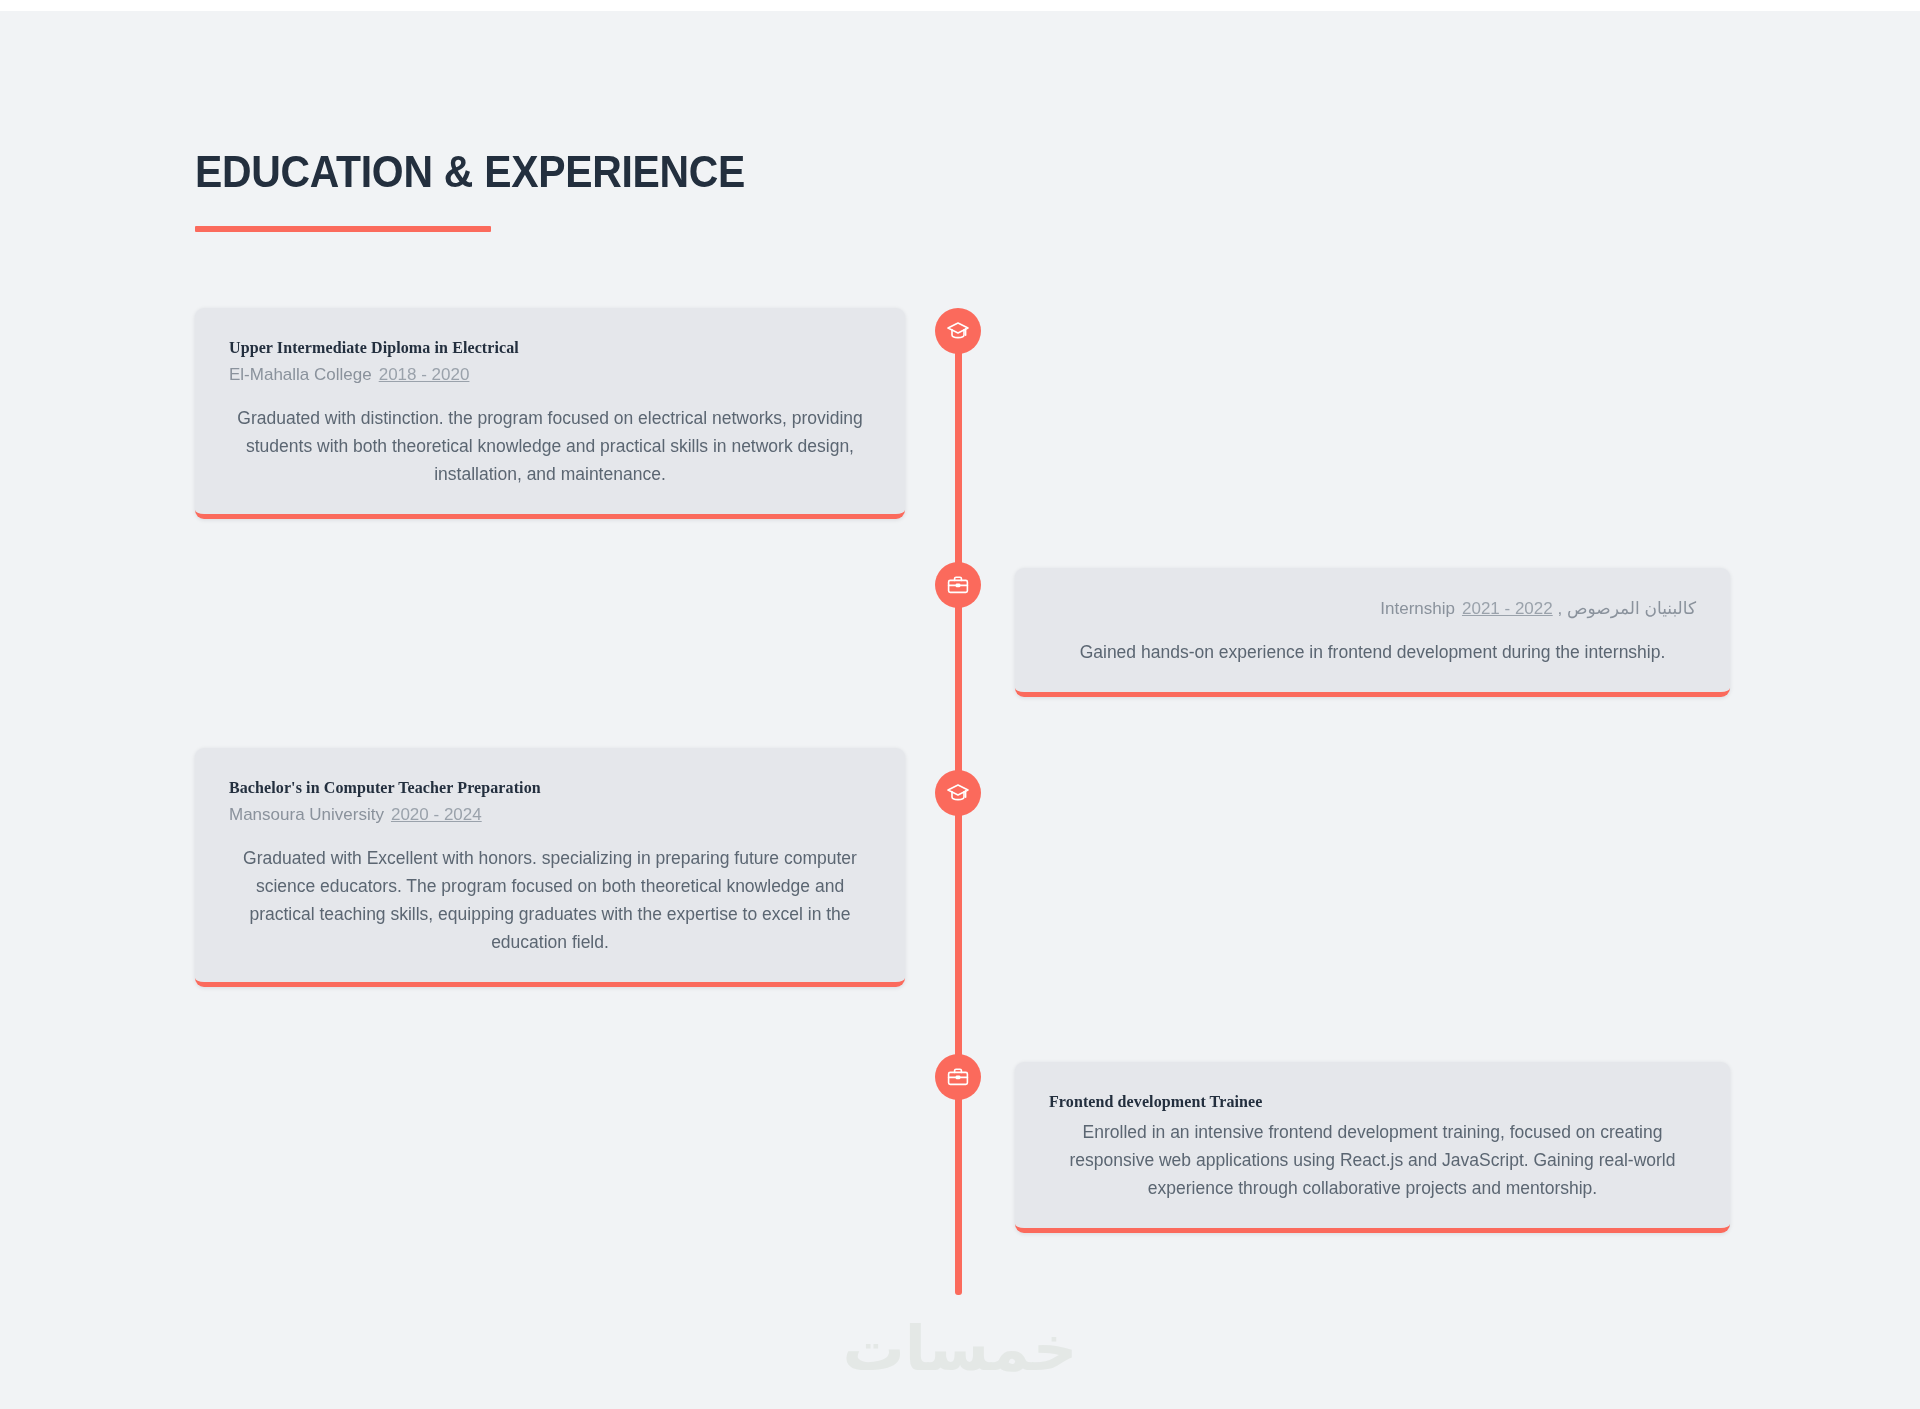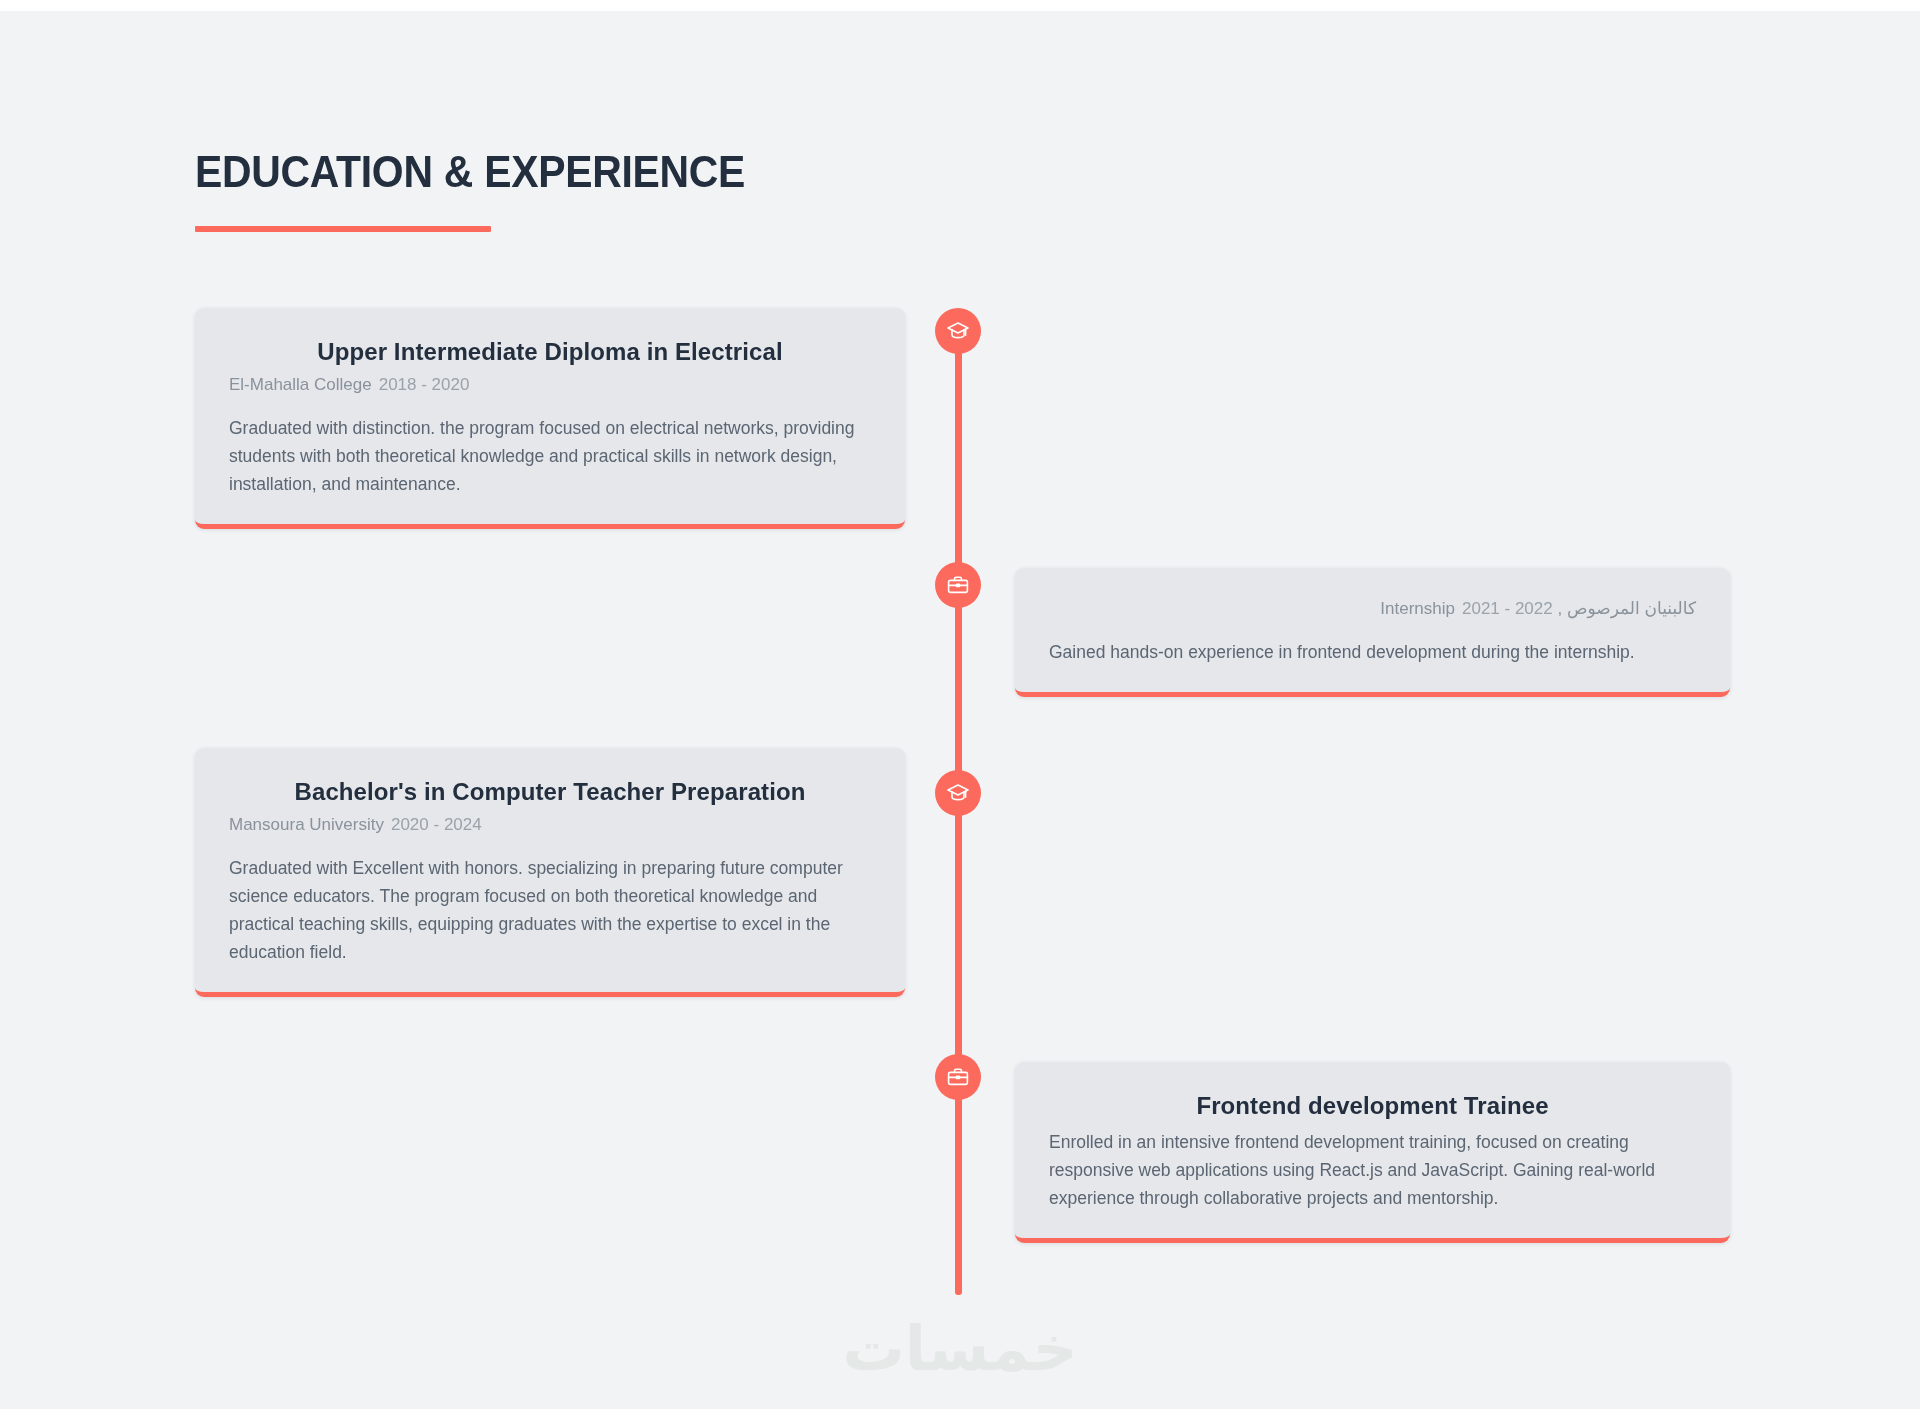--- a/index.html
+++ b/index.html
@@ -103,49 +103,49 @@
   }
   .card-left  { left: 195px;  width: 710px; }
   .card-right { left: 1015px; width: 715px; }
 
   #card-1 { top: 308px; }
   #card-2 { top: 568px; }
   #card-3 { top: 748px; }
   #card-4 { top: 1062px; }
 
   .card-title {
-    font-family: Liberation Sans, sans-serif;
-    font-size: 24px;
+    font-family: Liberation Serif, serif;
+    font-size: 16px;
     font-weight: 700;
     color: #232f3e;
     margin: 0 0 7px 0;
     line-height: 1.2;
     letter-spacing: 0.1px;
-    text-align: center;
   }
   .card-meta {
     font-family: "Liberation Sans Narrow", "Liberation Sans", sans-serif;
     font-size: 17px;
     font-weight: 400;
     color: #8a929c;
     margin: 0 0 18px 0;
     line-height: 1.3;
     direction: ltr;
     unicode-bidi: plaintext;
   }
   .card-meta .meta-org { color: #8a929c; text-align: center; }
-  .card-meta .meta-dates { color: #9aa2ab; margin-left: 7px; }
+  .card-meta .meta-dates { color: #9aa2ab; margin-left: 7px; text-decoration: underline; }
   .card-desc {
     font-family: "Liberation Sans Narrow", "Liberation Sans", sans-serif;
     font-size: 17.5px;
     font-weight: 400;
     color: #5b6672;
     line-height: 1.60;
     margin: 0;
     max-width: 660px;
+    text-align: center;
   }
 
   
   #watermark {
     position: absolute;
     left: 0;
     top: 1318px;
     width: 1920px;
     text-align: center;
     font-family: "DejaVu Sans", sans-serif;

